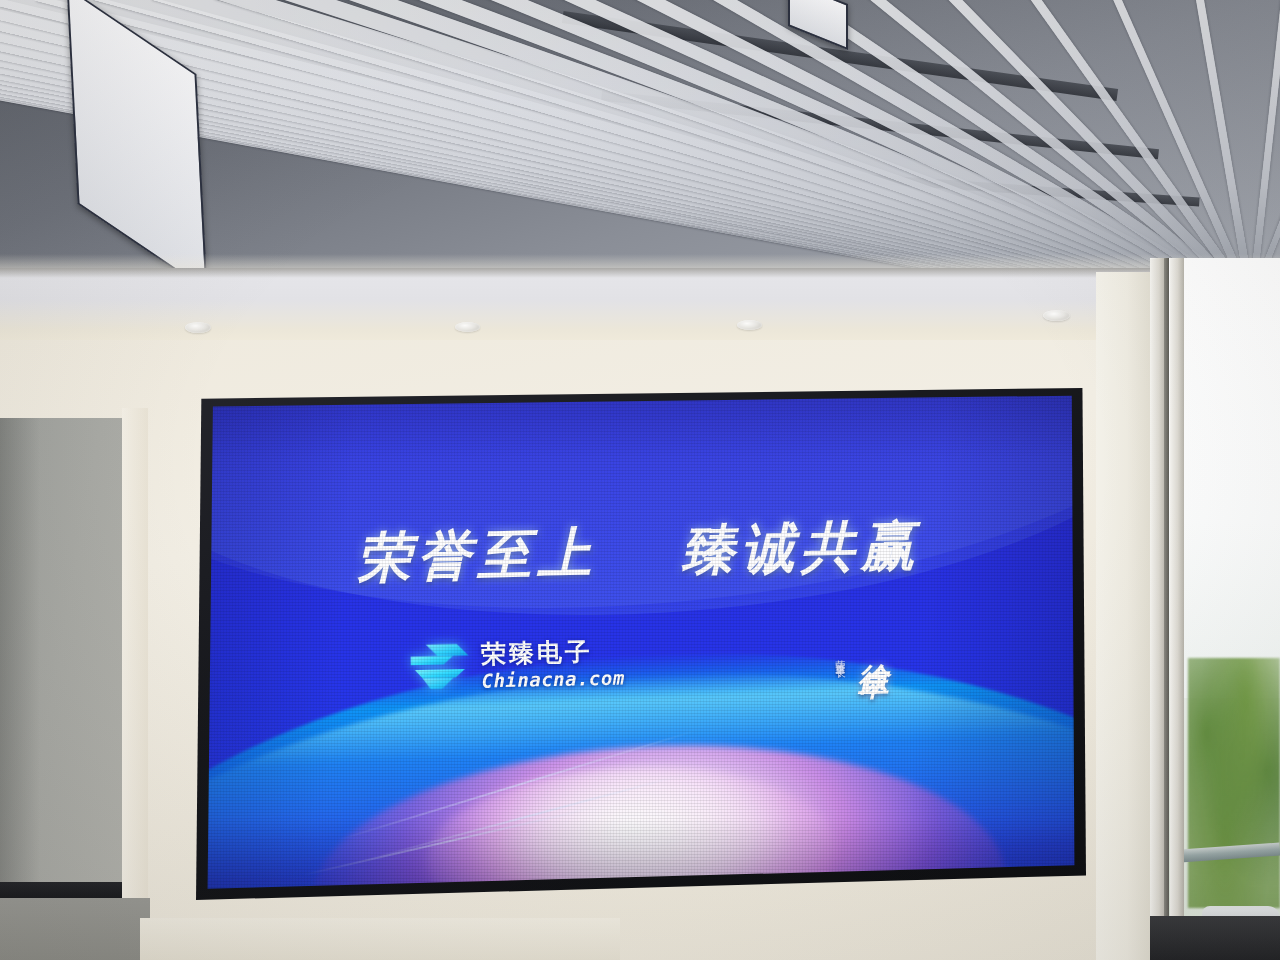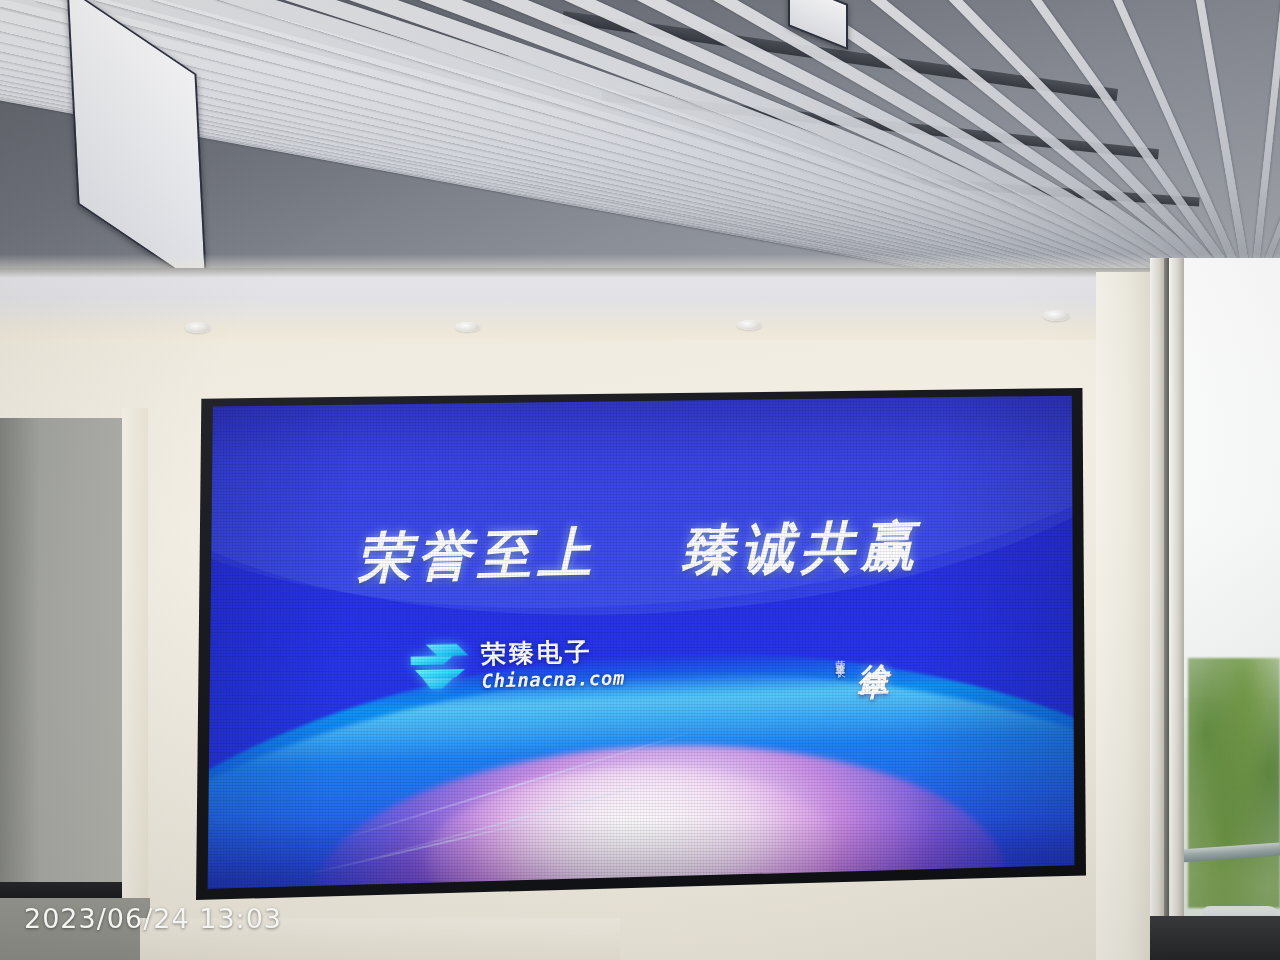--- a/index.html
+++ b/index.html
@@ -474,14 +474,13 @@
         </div>
       </div>
 
       <div class="led-grid"></div>
       <div class="screen-vig"></div>
     </div>
   </div>
 
   <div class="photo-grade"></div>
 
-  <div class="timestamp">2023/06/24 13:03</div>
 </div>
 
 </body></html>

